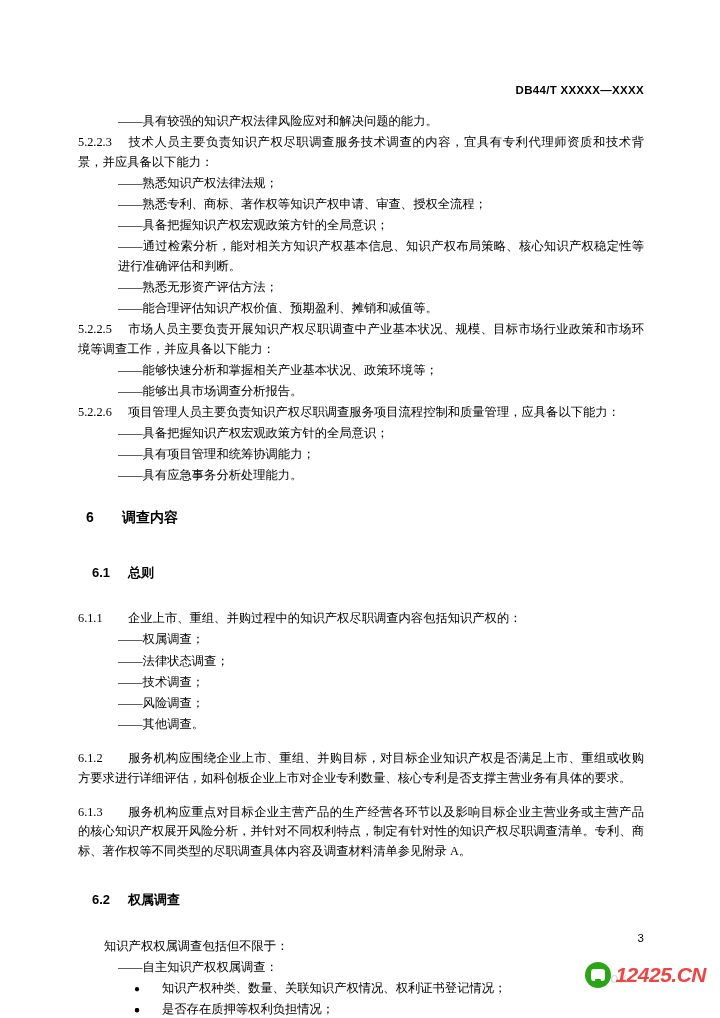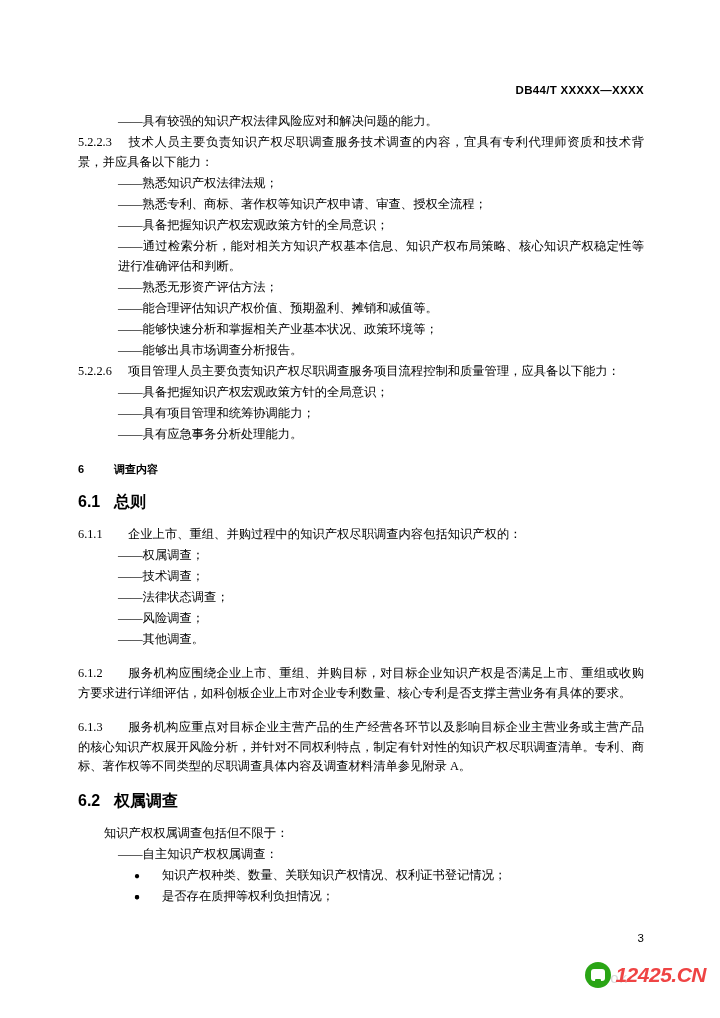--- a/index.html
+++ b/index.html
@@ -52,33 +52,33 @@
     text-indent: 0;
   }
   .numbered {
     text-indent: 0;
   }
   .block-gap {
     height: 13px;
   }
   .section-head {
     font-family: "Liberation Sans", "DejaVu Sans", sans-serif;
-    font-size: 11px;
-    font-weight: bold;
-    margin: 0;
+    font-size: 14px;
+    font-weight: bold;
+    margin: 8px;
   }
   .section-head .sec-num {
     display: inline-block;
     width: 36px;
   }
   .sub-head {
     font-family: "Liberation Sans", "DejaVu Sans", sans-serif;
-    font-size: 16px;
-    font-weight: bold;
-    margin: 0;
+    font-size: 13px;
+    font-weight: bold;
+    margin: 14px;
   }
   .sub-head .sec-num {
     display: inline-block;
     width: 36px;
   }
   .body-indent {
     padding-left: 26px;
   }
   .item-num {
     display: inline-block;
@@ -165,35 +165,36 @@
 
   <div class="content" id="content">
       <p class="para indent-dash">——具有较强的知识产权法律风险应对和解决问题的能力。</p>
       <p class="para numbered"><span class="item-num">5.2.2.3</span><span>技术人员主要负责知识产权尽职调查服务技术调查的内容，宜具有专利代理师资质和技术背景，并应具备以下能力：</span></p>
       <p class="para indent-dash">——熟悉知识产权法律法规；</p>
       <p class="para indent-dash">——熟悉专利、商标、著作权等知识产权申请、审查、授权全流程；</p>
       <p class="para indent-dash">——具备把握知识产权宏观政策方针的全局意识；</p>
       <p class="para indent-dash">——通过检索分析，能对相关方知识产权基本信息、知识产权布局策略、核心知识产权稳定性等进行准确评估和判断。</p>
       <p class="para indent-dash">——熟悉无形资产评估方法；</p>
       <p class="para indent-dash">——能合理评估知识产权价值、预期盈利、摊销和减值等。</p>
+      <p class="para numbered"><span class="item-num">5.2.2.5</span><span>市场人员主要负责开展知识产权尽职调查中产业基本状况、规模、目标市场行业政策和市场环境等调查工作，并应具备以下能力：</span></p>
       <p class="para indent-dash">——能够快速分析和掌握相关产业基本状况、政策环境等；</p>
       <p class="para indent-dash">——能够出具市场调查分析报告。</p>
       <p class="para numbered"><span class="item-num">5.2.2.6</span><span>项目管理人员主要负责知识产权尽职调查服务项目流程控制和质量管理，应具备以下能力：</span></p>
       <p class="para indent-dash">——具备把握知识产权宏观政策方针的全局意识；</p>
       <p class="para indent-dash">——具有项目管理和统筹协调能力；</p>
       <p class="para indent-dash">——具有应急事务分析处理能力。</p>
       <div class="block-gap"></div>
       <p class="section-head"><span class="sec-num">6</span><span>调查内容</span></p>
       <div class="block-gap"></div>
       <p class="sub-head"><span class="sec-num">6.1</span><span>总则</span></p>
       <div class="block-gap"></div>
       <p class="para numbered"><span class="item-num">6.1.1</span><span>企业上市、重组、并购过程中的知识产权尽职调查内容包括知识产权的：</span></p>
       <p class="para indent-dash">——权属调查；</p>
+      <p class="para indent-dash">——法律状态调查；</p>
       <p class="para indent-dash">——技术调查；</p>
-      <p class="para indent-dash">——法律状态调查；</p>
       <p class="para indent-dash">——风险调查；</p>
       <p class="para indent-dash">——其他调查。</p>
       <div class="block-gap"></div>
       <p class="para numbered"><span class="item-num">6.1.2</span><span>服务机构应围绕企业上市、重组、并购目标，对目标企业知识产权是否满足上市、重组或收购方要求进行详细评估，如科创板企业上市对企业专利数量、核心专利是否支撑主营业务有具体的要求。</span></p>
       <div class="block-gap"></div>
       <p class="para numbered"><span class="item-num">6.1.3</span><span>服务机构应重点对目标企业主营产品的生产经营各环节以及影响目标企业主营业务或主营产品的核心知识产权展开风险分析，并针对不同权利特点，制定有针对性的知识产权尽职调查清单。专利、商标、著作权等不同类型的尽职调查具体内容及调查材料清单参见附录 A。</span></p>
       <div class="block-gap"></div>
       <p class="sub-head"><span class="sec-num">6.2</span><span>权属调查</span></p>
       <div class="block-gap"></div>
       <p class="para body-indent">知识产权权属调查包括但不限于：</p>

